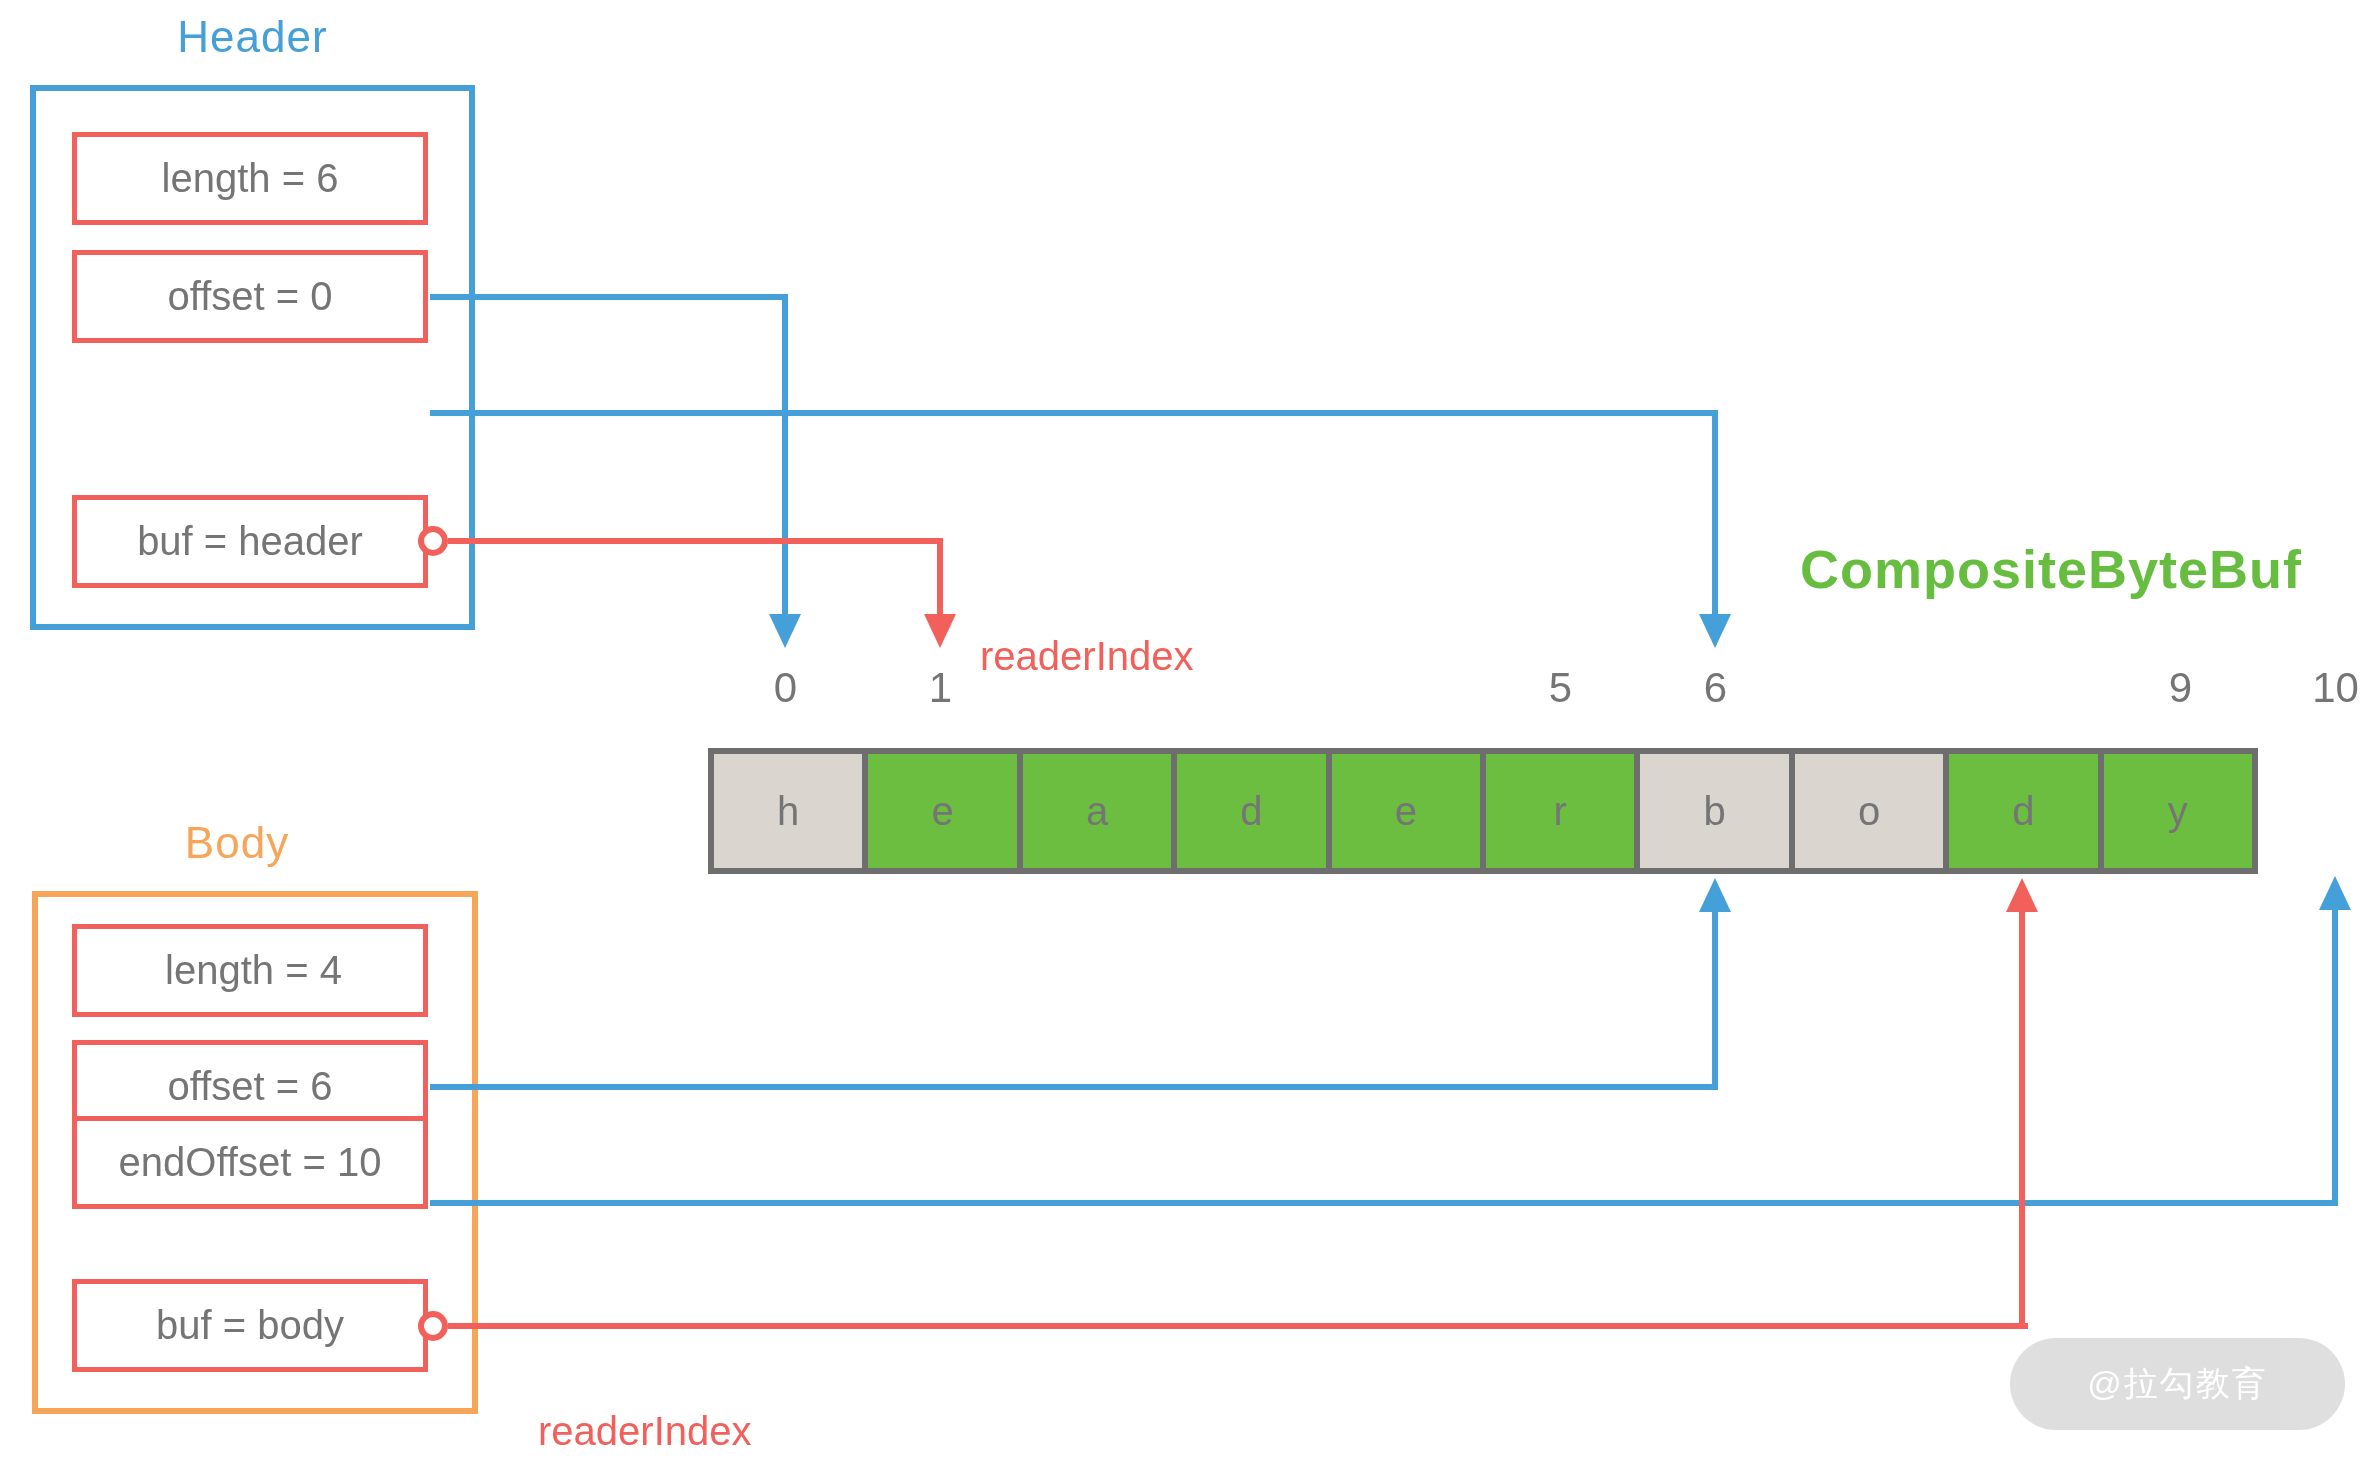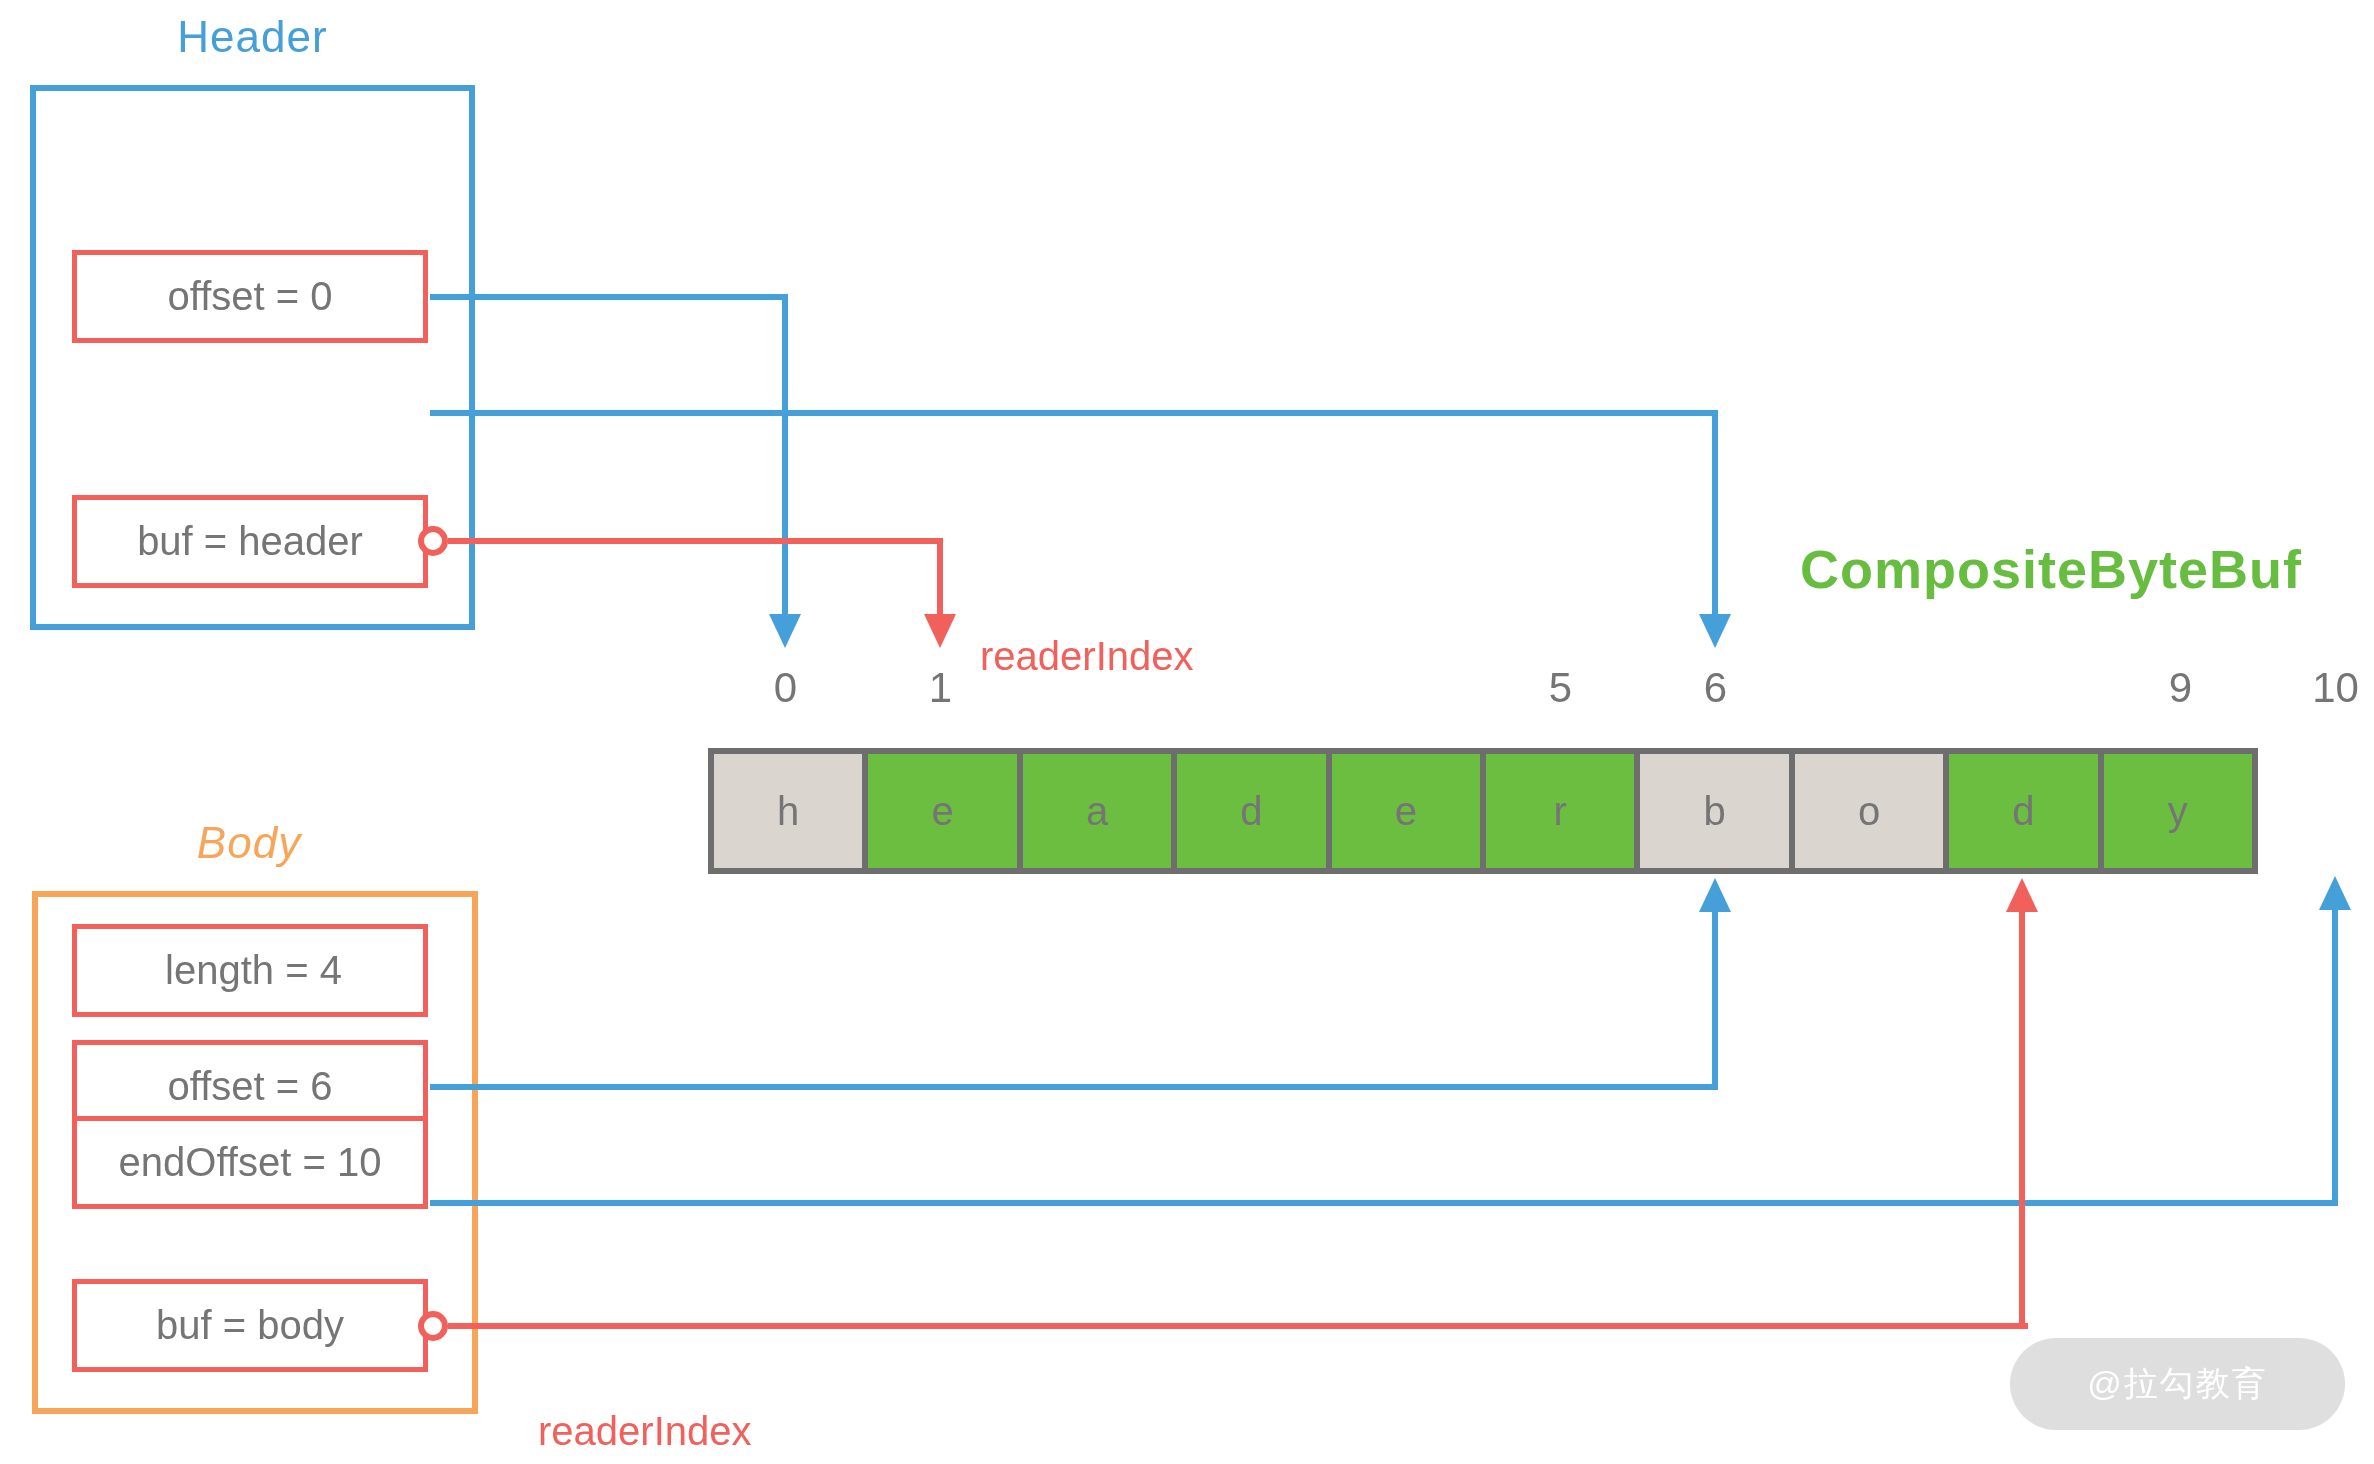--- a/index.html
+++ b/index.html
@@ -68,28 +68,31 @@
 </style>
 </head>
 <body>
 
 <div id="canvas">
 
   <div class="panel-title" style="left:30px;top:12px;width:445px;color:var(--blue);">Header</div>
 
   <div class="panel-box hdr-border" style="left:30px;top:85px;width:445px;height:545px;"></div>
 
+  <div class="field" style="left:72px;top:132px;">
+    <span>length = 6</span>
+  </div>
   <div class="field" style="left:72px;top:250px;">
     <span>offset = 0</span>
   </div>
   <div class="field" style="left:72px;top:495px;">
     <span>buf = header</span>
   </div>
 
-  <div class="panel-title" style="left:26px;top:818px;width:446px;color:var(--orange);font-style:italic;">Body</div>
+  <div class="panel-title" style="left:14px;top:818px;width:446px;color:var(--orange);">Body</div>
 
   <div class="panel-box bdy-border" style="left:32px;top:891px;width:446px;height:523px;"></div>
 
   <div class="field" style="left:72px;top:924px;padding-left:7px;">
     <span>length = 4</span>
   </div>
   <div class="field" style="left:72px;top:1040px;">
     <span>offset = 6</span>
   </div>
   <div class="field" style="left:72px;top:1116px;">

